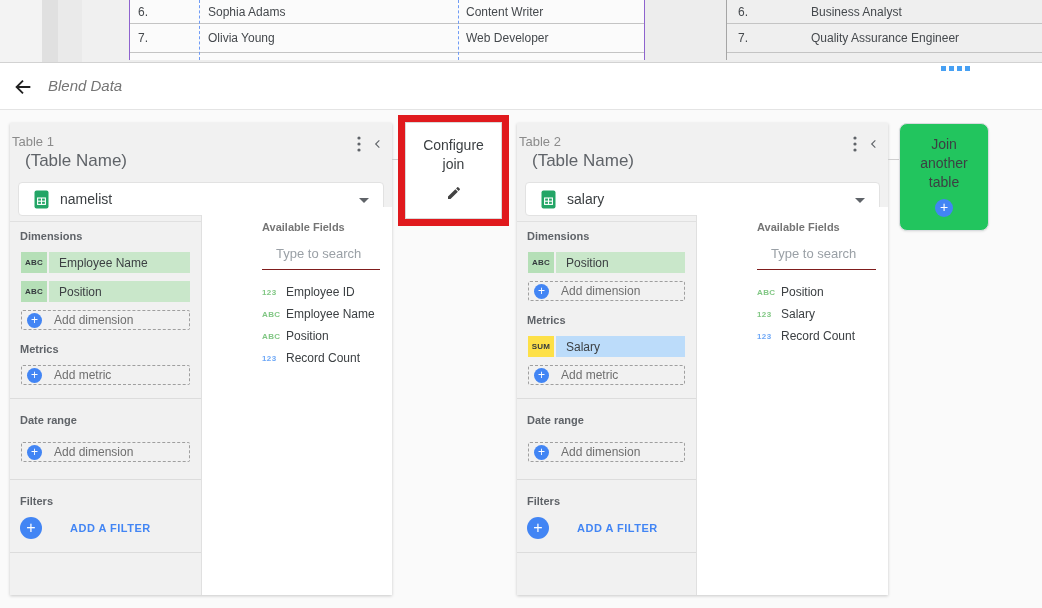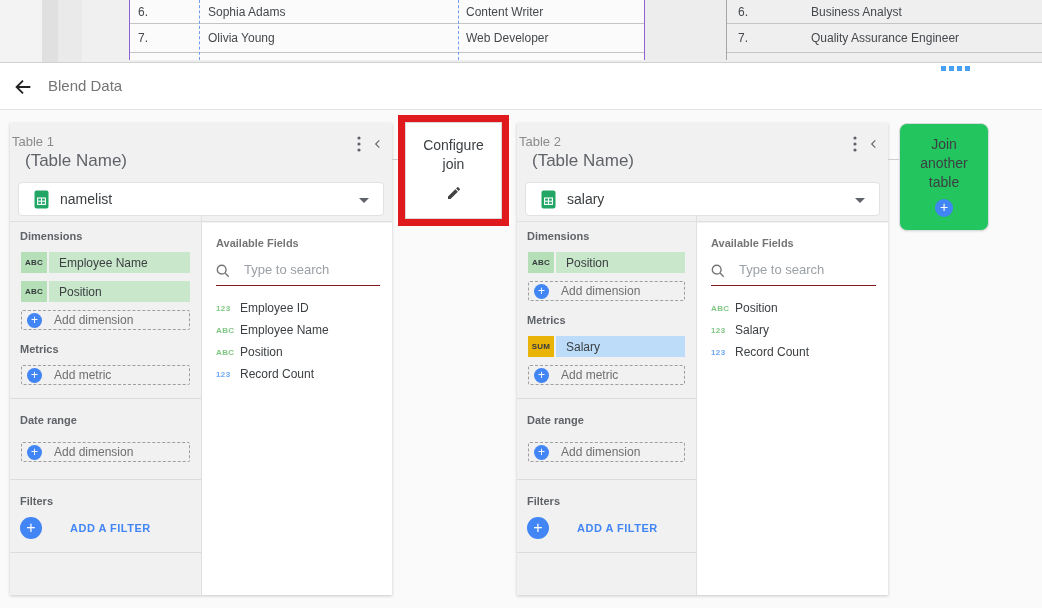--- a/index.html
+++ b/index.html
@@ -21,52 +21,52 @@
   .prow.r1 { height:24px; } .prow.r2 { height:29px; }
   .pcell { position:absolute; white-space:nowrap; }
   .ptable-left .c-num { left:8px; } .ptable-left .c-name { left:78px; } .ptable-left .c-pos { left:336px; }
   .ptable-right .c-num { left:11px; } .ptable-right .c-pos { left:84px; }
   .vdash { position:absolute; top:0; bottom:0; width:0; border-left:1px dashed #6f9bf5; }
   .vdash.d1 { left:69px; } .vdash.d2 { left:328px; }
 
   
   .blend-header { position:absolute; top:63px; left:0; width:1042px; height:47px; background:#ffffff; border-bottom:1px solid #e4e4e4; }
   .back-btn { position:absolute; left:12px; top:13px; width:22px; height:22px; cursor:pointer; }
-  .blend-title { position:absolute; left:48px; top:0; line-height:46px; font-size:15px; color:#757575; }
+  .blend-title { position:absolute; left:48px; top:0; line-height:46px; font-size:15px; color:#757575;font-style:italic; }
   .sel-dots { position:absolute; top:66px; left:941px; display:flex; gap:3px; }
   .sel-dots span { width:5px; height:5px; background:#47a0f3; }
 
   
   .panel { position:absolute; top:123px; height:472px; background:#f1f1f1; box-shadow:0 1px 3px rgba(0,0,0,0.2); }
   #panel1 { left:10px;  width:382px; }
   #panel2 { left:517px; width:371px; }
   .panel-head { position:relative; height:99px; border-bottom:1px solid #e0e0e0; }
   .tbl-title { position:absolute; left:2px; top:11px; font-size:13px; color:#8b8b8b; }
   .tbl-sub { position:absolute; left:15px; top:28px; font-size:17px; color:#5f6368; }
   .kebab { position:absolute; right:31px; top:13px; cursor:pointer; }
   .collapse { position:absolute; right:9px; top:14px; cursor:pointer; }
   .src-select { position:absolute; left:8px; right:8px; top:59px; height:34px; background:#fff; border:1px solid #e2e2e2; border-radius:4px; display:flex; align-items:center; cursor:pointer; }
   .src-select svg { margin-left:15px; }
   .src-name { margin-left:11px; font-size:14px; color:#3c4043; }
   .caret { position:absolute; right:14px; top:15px; width:0; height:0; border-left:5px solid transparent; border-right:5px solid transparent; border-top:5px solid #5f6368; }
 
   .cfg-col { position:absolute; top:92px; bottom:0; left:0; border-right:1px solid #e0e0e0; overflow:hidden; }
   #panel1 .cfg-col { width:192px; } #panel2 .cfg-col { width:180px; }
-  .fields-col { position:absolute; top:100px; bottom:0; right:0; background:#ffffff; overflow:hidden; }
+  .fields-col { position:absolute; top:84px; bottom:0; right:0; background:#ffffff; overflow:hidden;padding-left:46px; }
   #panel1 .fields-col { left:192px; } #panel2 .fields-col { left:180px; }
 
   .sec-label { margin:15px 10px 10px 10px; font-size:11px; font-weight:bold; color:#5f6368; }
   .sec-label.mt13 { margin-top:13px; }
   .sec-label.mb16 { margin-bottom:16px; }
   .chip { display:flex; height:21px; margin:0 11px 8px 11px; cursor:pointer; }
   .chip-badge { width:26px; margin-right:2px; display:flex; align-items:center; justify-content:center; font-size:8px; font-weight:bold; color:#343a3e; letter-spacing:0.3px; }
   .chip-body { flex:1; display:flex; align-items:center; padding-left:10px; font-size:12px; color:#3c4043; }
   .chip.dim .chip-badge { background:#b5dfb7; }
   .chip.dim .chip-body  { background:#c9e7ca; }
-  .chip.met .chip-badge { background:#eab308; }
+  .chip.met .chip-badge { background:#fde047; }
   .chip.met .chip-body  { background:#bcdcfa; }
   .add-btn { height:20px; margin:0 11px; border:1px dashed #9f9f9f; border-radius:2px; display:flex; align-items:center; cursor:pointer; background:transparent; }
   .plus-sm { width:15px; height:15px; margin-left:5px; border-radius:50%; background:#4285f4; color:#fff; font-size:12px; line-height:14px; text-align:center; }
   .plus-sm::before { content:'+'; }
   .add-label { margin-left:12px; font-size:12px; color:#6f6f6f; }
   .cfg-divider { border-top:1px solid #dcdcdc; margin-top:13px; }
   .cfg-divider.mt17 { margin-top:17px; }
   .filter-row { display:flex; align-items:center; margin:9px 0 0 10px; cursor:pointer; }
   .plus-lg { width:22px; height:22px; border-radius:50%; background:#4285f4; color:#fff; font-size:16px; line-height:21px; text-align:center; }
   .plus-lg::before { content:'+'; }

